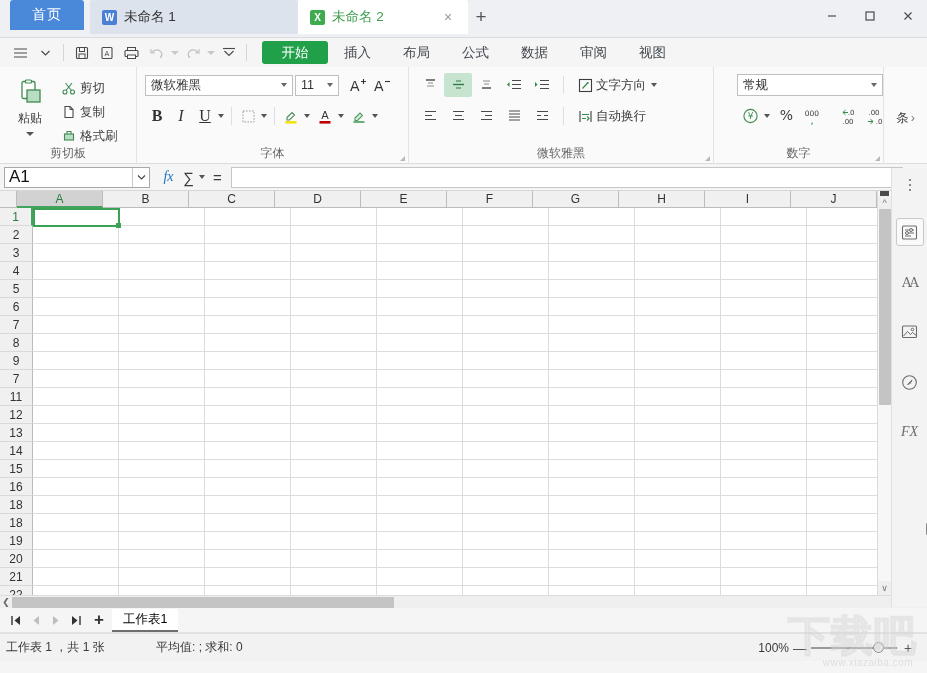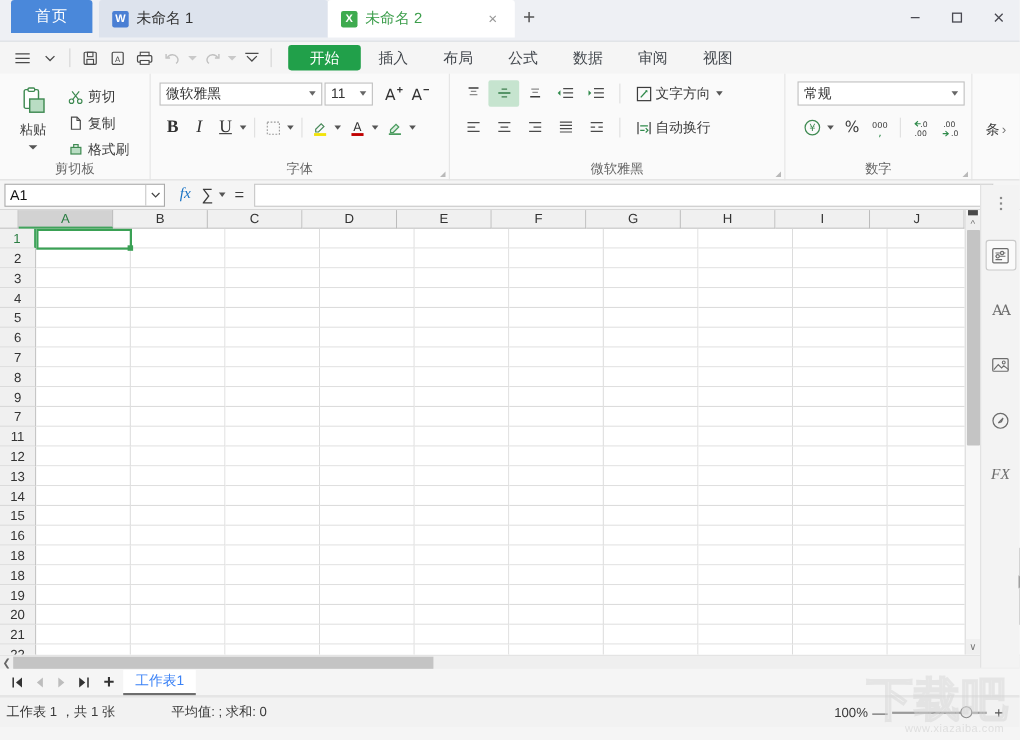--- a/index.html
+++ b/index.html
@@ -151,41 +151,41 @@
   .textdir {
     display: flex; align-items: center; height: 24px; font-size: 12.5px;
     color: #3c3c3c; padding-left: 3px;
   }
   .merge-btn {
     width: 58px; display: flex; flex-direction: column; align-items: center;
     color: #9b9b9b; font-size: 12px; padding-top: 4px;
   }
 
   
-  .g-num { width: 170px; padding-left: 11px; }
+  .g-num { width: 170px; padding-left: 23px; }
   .combo.numfmt { width: 152px; height: 22px; }
   .nbtn {
     min-width: 26px; height: 24px; display: flex; align-items: center;
     justify-content: center;
   }
 
   
   .g-more {
     width: 44px; display: flex; align-items: center; justify-content: center;
     font-size: 12.5px; color: #3c3c3c;
   }
 
   
   .fbar {
     height: 27px; background: #f5f5f5; display: flex; align-items: center;
     padding: 0 4px; border-bottom: 1px solid #d7d7d7;
   }
   .namebox {
     width: 146px; height: 21px; background: #fff; border: 1px solid #a9a9a9;
-    display: flex; align-items: center; font-size: 13px; color: #111;
+    display: flex; align-items: center; font-size: 17px; color: #111;
     padding-left: 4px; position: relative;
   }
   .namebox-arrow {
     position: absolute; right: 0; top: 0; width: 17px; height: 19px;
     border-left: 1px solid #c9c9c9; display: flex; align-items: center;
     justify-content: center;
   }
   .fx-group { display: flex; align-items: center; margin-left: 8px; }
   .fx-ico {
     width: 21px; text-align: center; color: #1a73c4; font-size: 14px;
@@ -304,21 +304,21 @@
   .nav-btn {
     width: 20px; height: 20px; display: flex; align-items: center;
     justify-content: center; color: #4a4a4a; font-size: 10px;
   }
   .nav-btn.dim { color: #bdbdbd; }
   .add-sheet {
     width: 26px; height: 22px; display: flex; align-items: center;
     justify-content: center; color: #333; font-size: 17px; font-weight: bold;
   }
   .sheet-tab {
-    height: 23px; padding: 0 11px; font-size: 12.5px; color: #3b82f6;
+    height: 23px; padding: 0 11px; font-size: 12.5px; color: #000000;
     display: flex; align-items: center; border-bottom: 2.5px solid #6e6e6e;
     background: #fff;
   }
 
   
   .statusbar {
     height: 28px; background: #f2f2f2; display: flex; align-items: center;
     font-size: 12px; color: #3a3a3a; border-top: 1px solid #e0e0e0;
     padding-left: 6px;
   }

